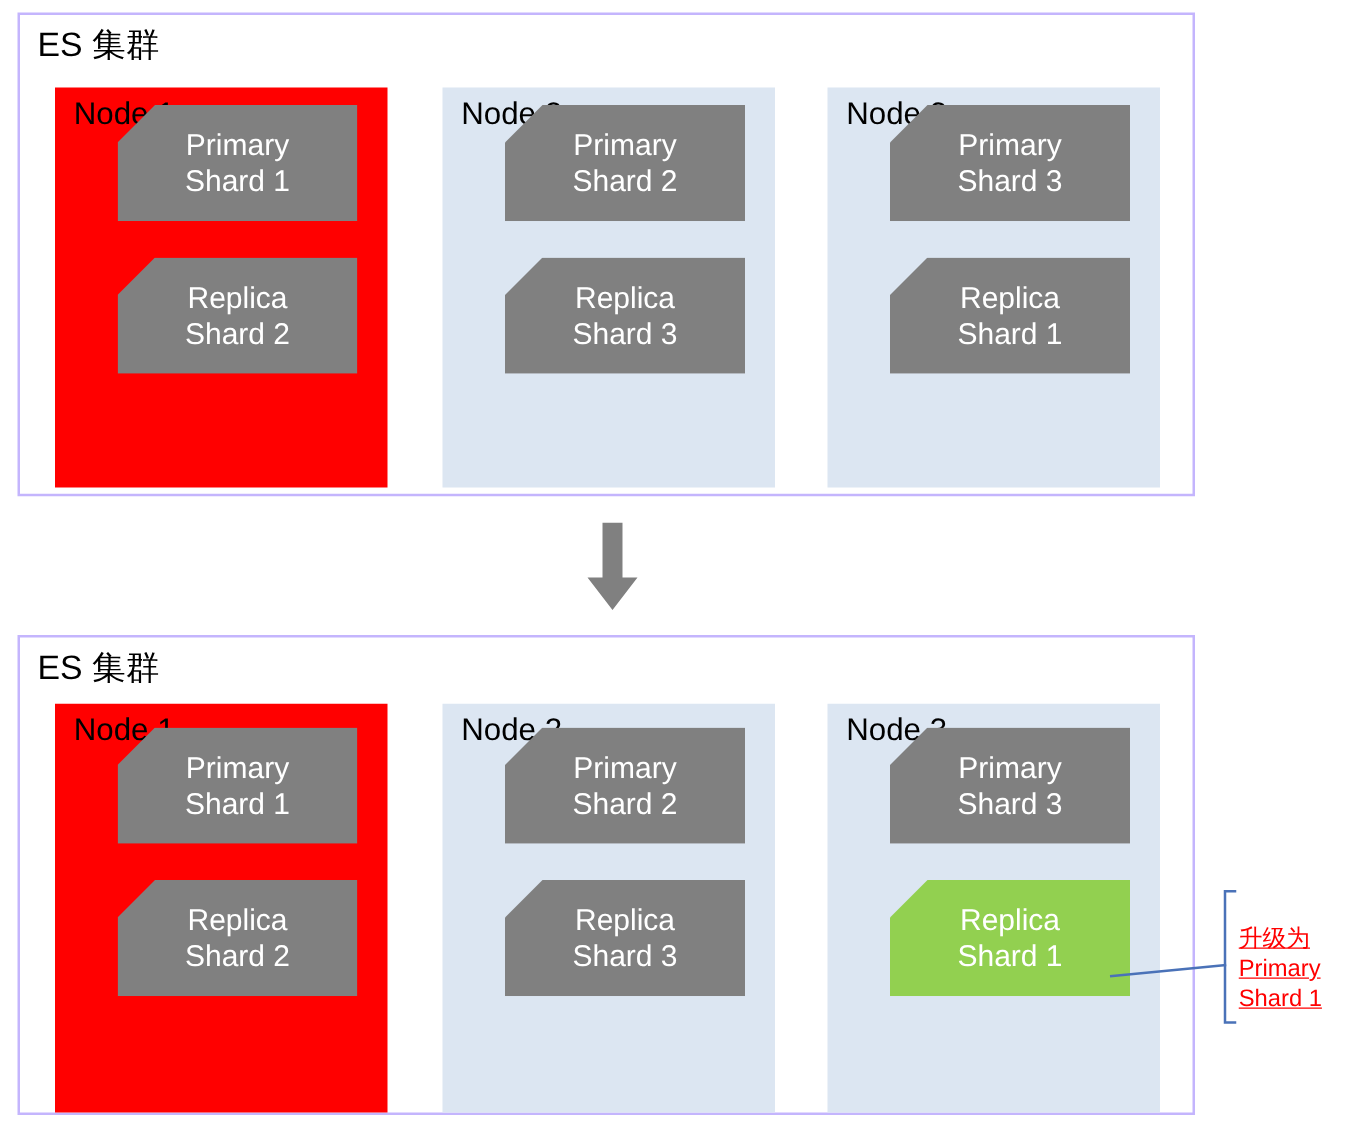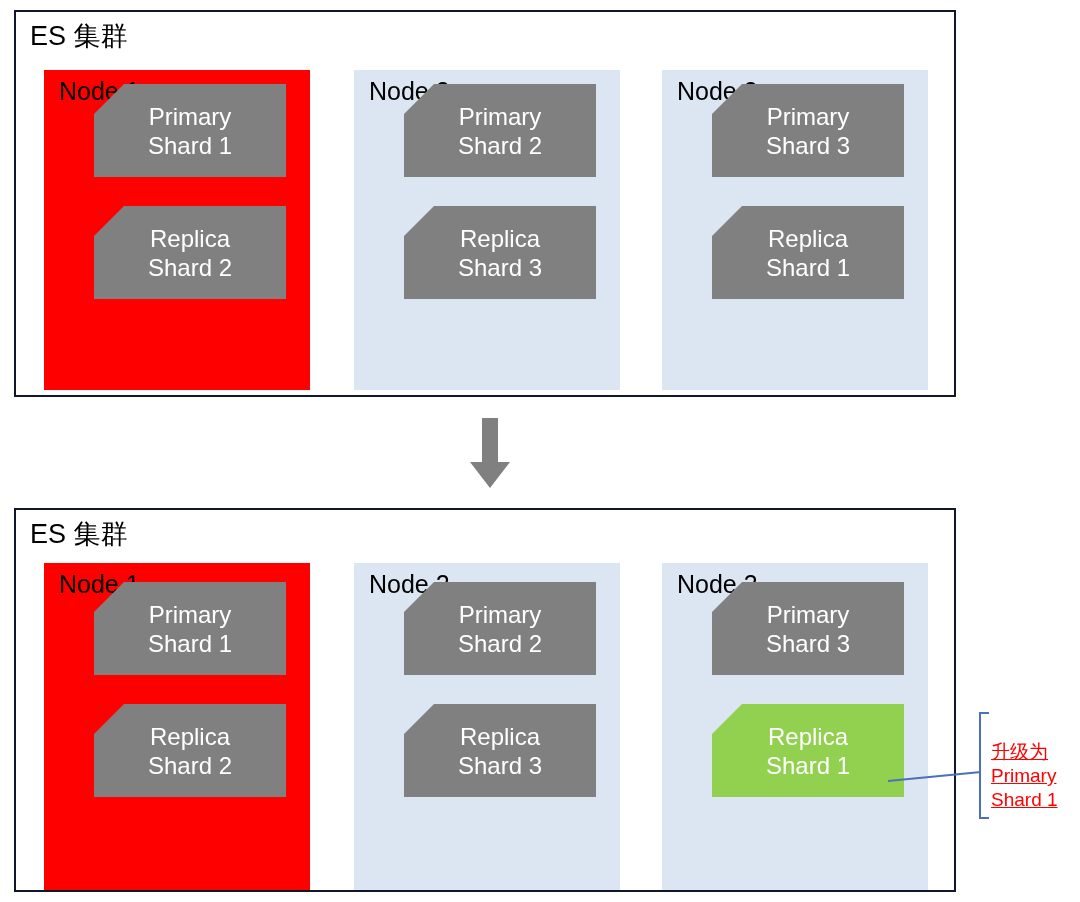--- a/index.html
+++ b/index.html
@@ -15,21 +15,21 @@
     overflow: hidden;
   }
 
   
   .cluster {
     position: absolute;
     left: 14px;
     width: 942px;
     box-sizing: border-box;
     background: #ffffff;
-    border: 2px solid #0f172a;
+    border: 2px solid #c4b5fd;
   }
   #cluster-top    { top: 10px;  height: 387px; }
   #cluster-bottom { top: 508px; height: 384px; }
 
   .cluster-title {
     position: absolute;
     left: 14px;
     top: 7px;
     font-size: 27px;
     line-height: 34px;

